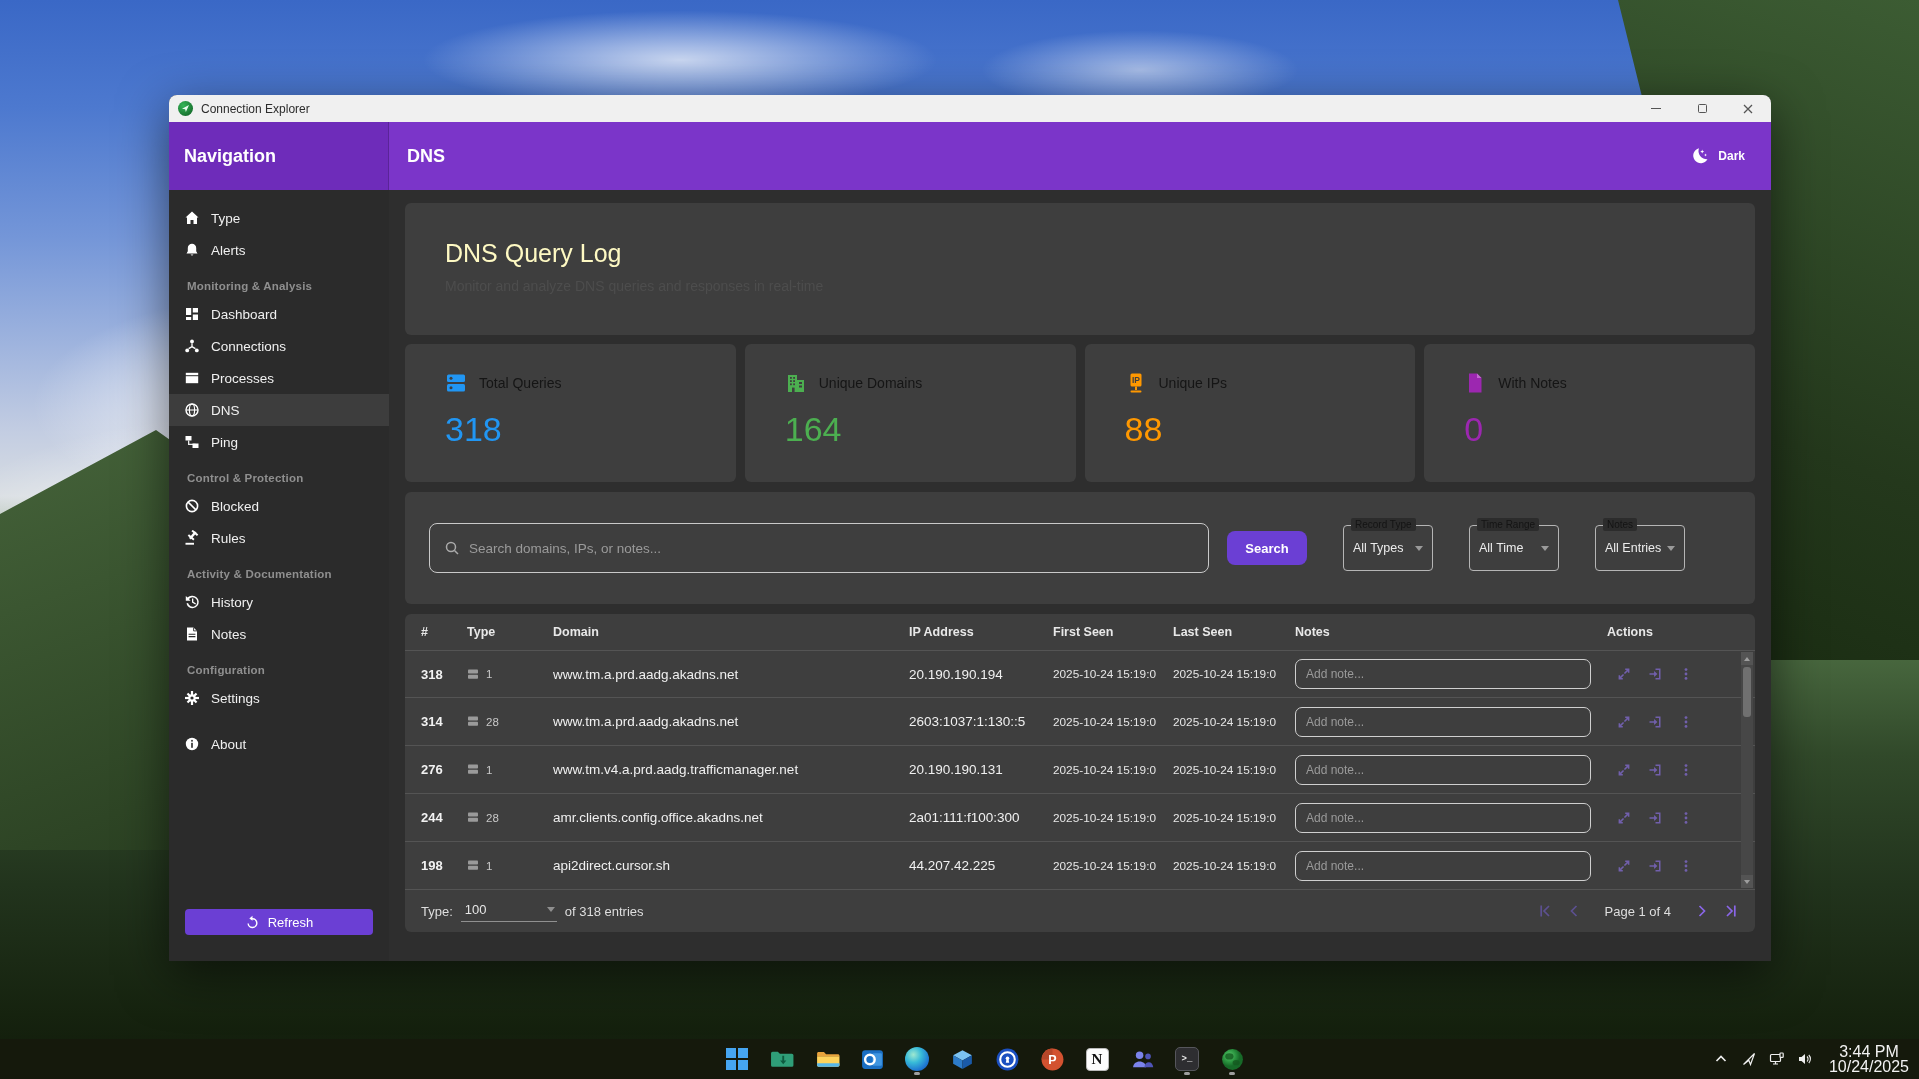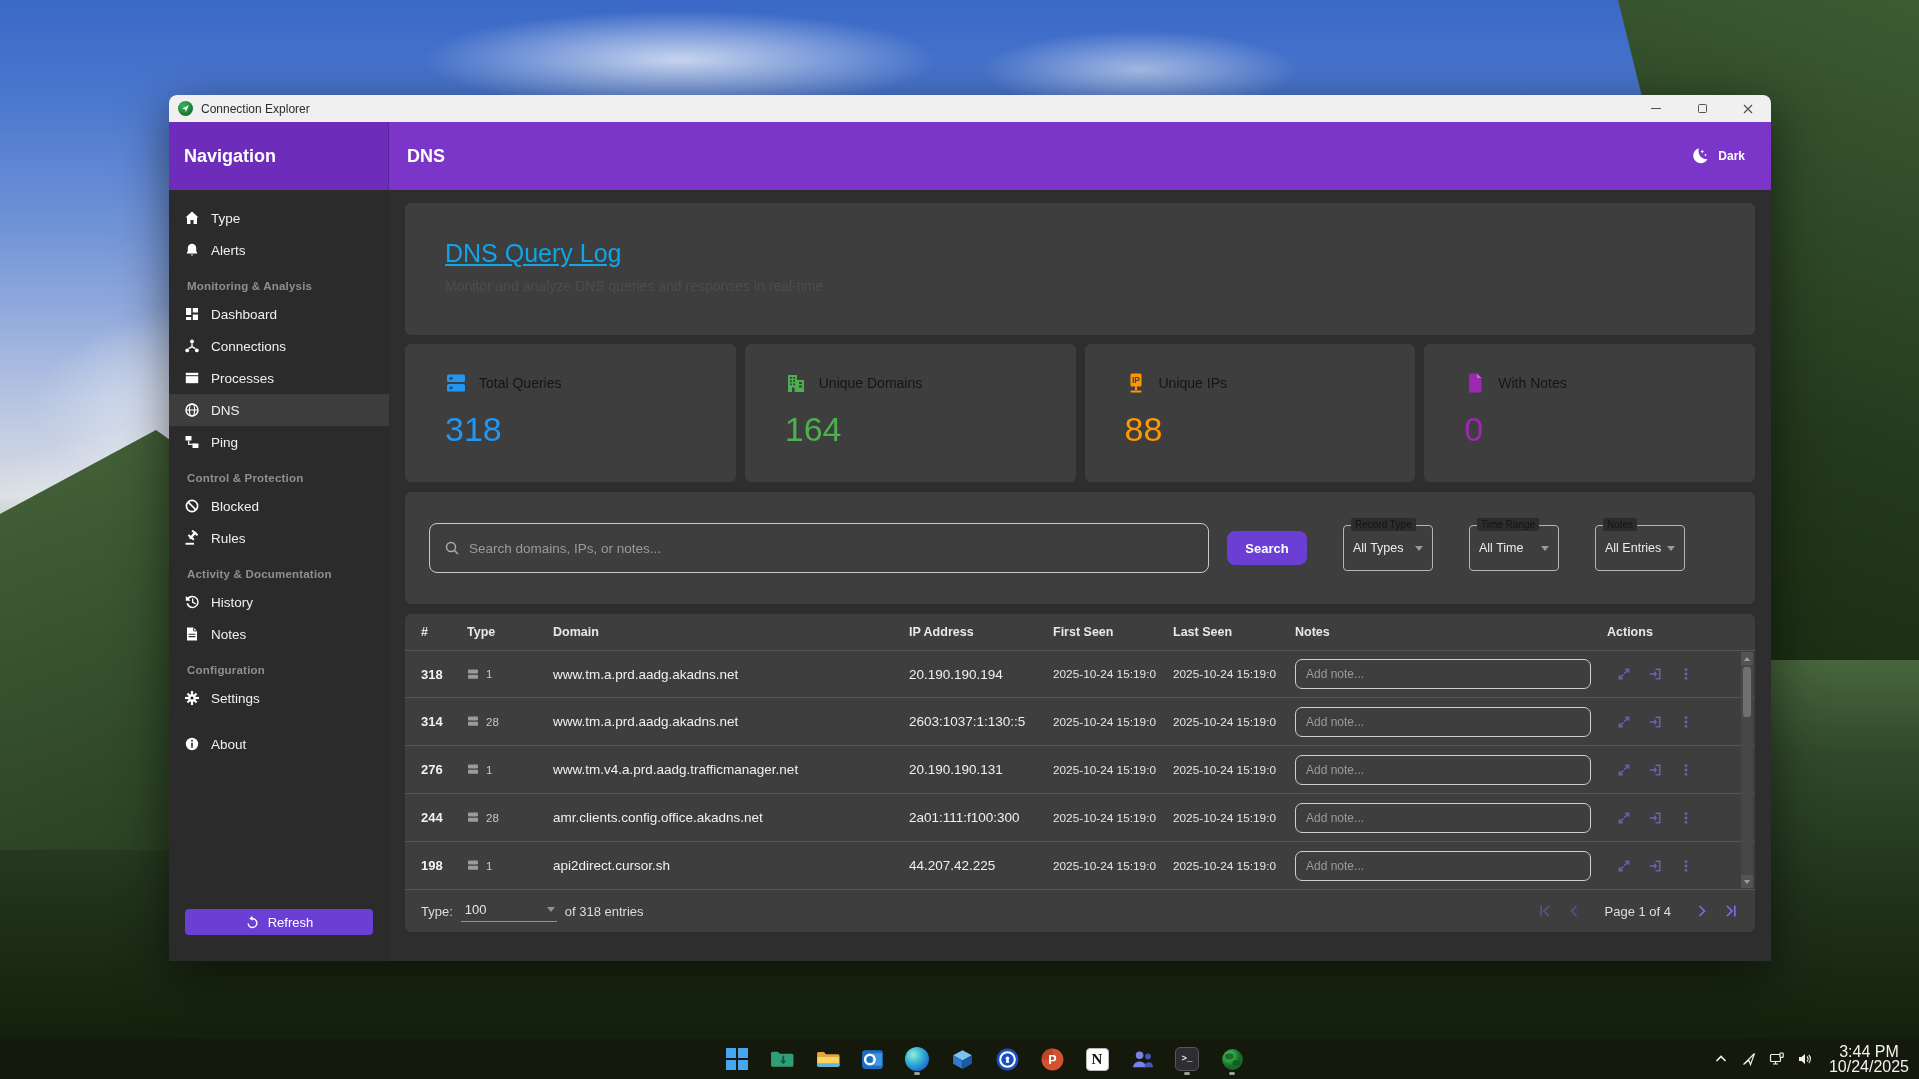--- a/index.html
+++ b/index.html
@@ -57,21 +57,21 @@
   .side-item.about-item { margin-top:14px; }
   .side-spacer { flex:1; }
   .refresh-btn { margin:0 16px 26px 16px; height:26px; background:#6b3fd4; border:none; border-radius:4px;
     color:#fff; font-size:13px; font-weight:500; display:flex; align-items:center; justify-content:center; gap:8px;
     font-family:inherit; }
 
   
   .content { flex:1; background:#2e2e2e; padding:13px 16px 0 16px; min-width:0; }
   .card { background:#3e3e3e; border-radius:6px; }
   .page-card { height:132px; padding:36px 40px; margin-bottom:9px; }
-  .page-card h1 { color:#0ea5e9; font-size:25px; font-weight:500; margin-bottom:10px;text-decoration:underline; }
+  .page-card h1 { color:#fef9c3; font-size:25px; font-weight:500; margin-bottom:10px; }
   .page-card p { color:#4d4d4d; font-size:14px; }
 
   .stats-row { display:flex; gap:9px; margin-bottom:10px; }
   .stat-card { flex:1; height:138px; padding:28px 40px; }
   .stat-head { display:flex; align-items:center; gap:12px; }
   .stat-head .ic { width:22px; height:22px; }
   .stat-label { color:#151515; font-size:14px; font-weight:500; }
   .stat-value { font-size:34px; font-weight:400; margin-top:16px; }
 
   .filter-card { height:112px; margin-bottom:10px; display:flex; align-items:center; padding:0 24px; gap:18px; }

